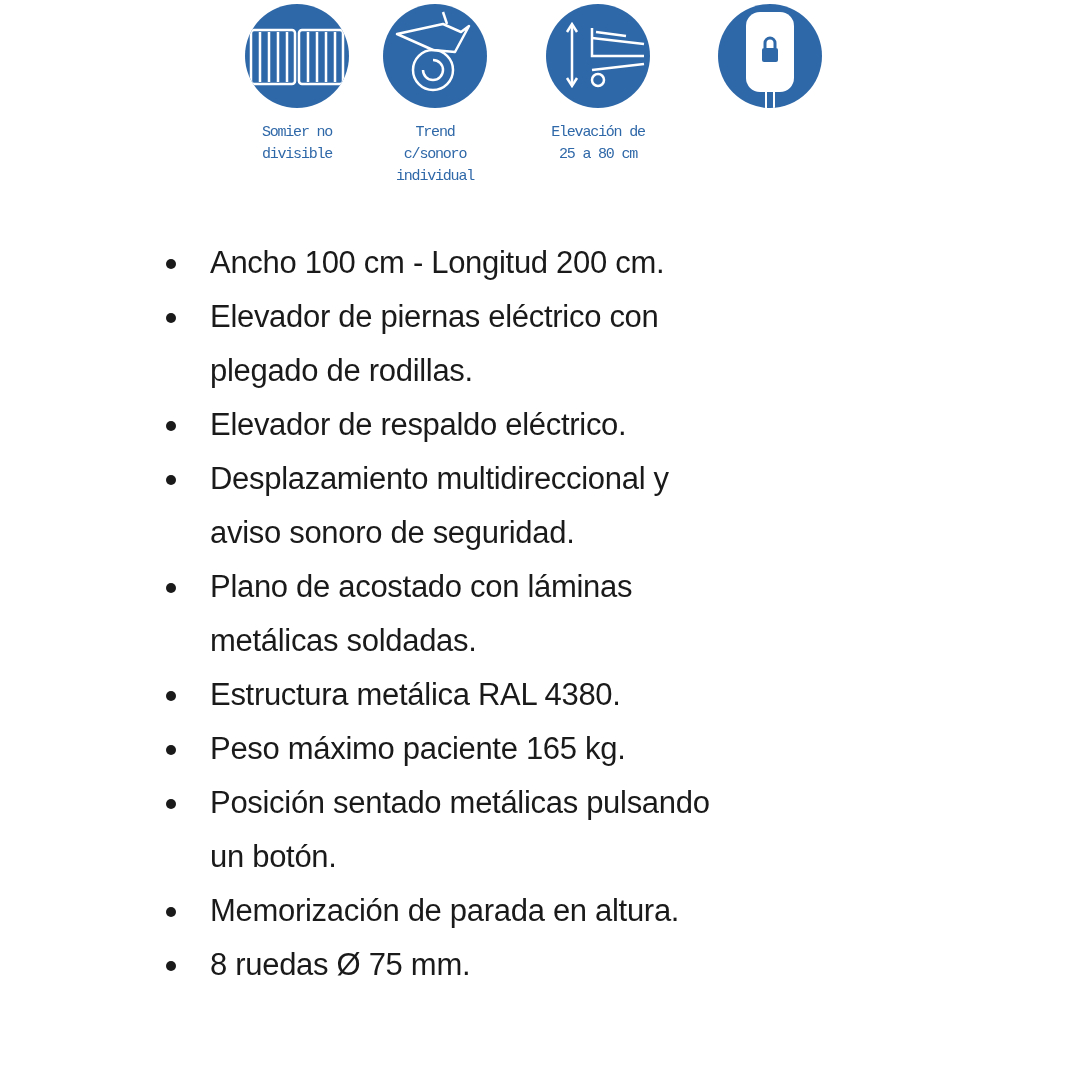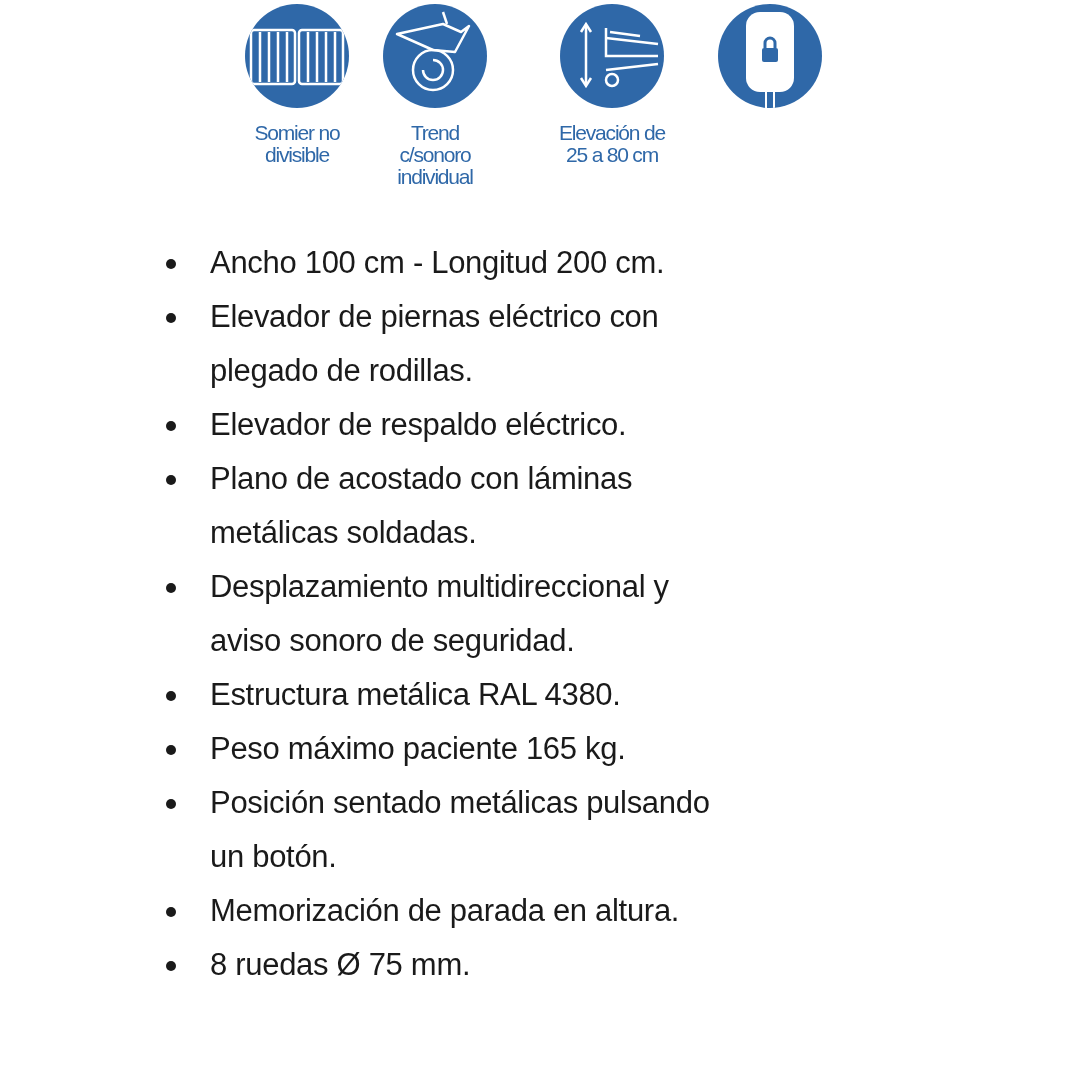--- a/index.html
+++ b/index.html
@@ -1,21 +1,21 @@
 <!DOCTYPE html>
 <html><head>
 <meta charset="utf-8">
 <style>
   html, body { margin:0; padding:0; background:#ffffff; }
   body { width:1080px; height:1080px; position:relative; overflow:hidden; font-family:"Liberation Sans", sans-serif; }
   .icons { position:absolute; top:0; left:0; width:1080px; height:200px; }
   .feat { position:absolute; text-align:center; }
   .circle { width:104px; height:104px; border-radius:50%; background:#2f68a8; margin:0 auto; position:relative; overflow:hidden; }
   .circle svg { position:absolute; left:0; top:0; width:104px; height:104px; }
-  .caption { color:#2f68a8; font-family:Liberation Sans, sans-serif; font-size:21px; line-height:22px; letter-spacing:-1.2px; margin-top:14px; }
+  .caption { color:#2f68a8; font-family:Liberation Mono, monospace; font-size:15px; line-height:22px; letter-spacing:-1.2px; margin-top:14px; }
   ul.specs { position:absolute; left:158px; top:236px; margin:0; padding:0; list-style:none; width:780px; }
   ul.specs li { position:relative; padding-left:52px; font-size:31px; line-height:54px; color:#1a1a1a; letter-spacing:-0.3px; }
   ul.specs li .bullet { position:absolute; left:8px; top:23px; width:10px; height:10px; border-radius:50%; background:#1a1a1a; }
 </style>
 </head>
 <body>
 
 <div class="icons">
 
   <div class="feat" style="left:192px; top:4px; width:210px;">
@@ -52,21 +52,21 @@
         </g>
       </svg>
     </div>
     <div class="caption">
       <div>Trend</div>
       <div>c/sonoro</div>
       <div>individual</div>
     </div>
   </div>
 
-  <div class="feat" style="left:507px; top:4px; width:210px;">
+  <div class="feat" style="left:493px; top:4px; width:210px;">
     <div class="circle">
       <svg viewBox="0 0 104 104">
         <g fill="none" stroke="#ffffff" stroke-width="2.5">
           <line x1="26" y1="22" x2="26" y2="80"></line>
           <path d="M21 28 L26 20 L31 28"></path>
           <path d="M21 74 L26 82 L31 74"></path>
           <path d="M46 24 L46 52 L98 52"></path>
           <path d="M46 34 L98 40"></path>
           <path d="M50 28 L80 32"></path>
           <path d="M46 66 L98 60"></path>
@@ -101,27 +101,27 @@
       <span class="bullet"></span>
       <div>Elevador de piernas eléctrico con</div>
       <div>plegado de rodillas.</div>
     </li>
   <li>
       <span class="bullet"></span>
       <div>Elevador de respaldo eléctrico.</div>
     </li>
   <li>
       <span class="bullet"></span>
-      <div>Plano de acostado con láminas</div>
-      <div>metálicas soldadas.</div>
+      <div>Desplazamiento multidireccional y</div>
+      <div>aviso sonoro de seguridad.</div>
     </li>
   <li>
       <span class="bullet"></span>
-      <div>Desplazamiento multidireccional y</div>
-      <div>aviso sonoro de seguridad.</div>
+      <div>Plano de acostado con láminas</div>
+      <div>metálicas soldadas.</div>
     </li>
   <li>
       <span class="bullet"></span>
       <div>Estructura metálica RAL 4380.</div>
     </li>
   <li>
       <span class="bullet"></span>
       <div>Peso máximo paciente 165 kg.</div>
     </li>
   <li>

